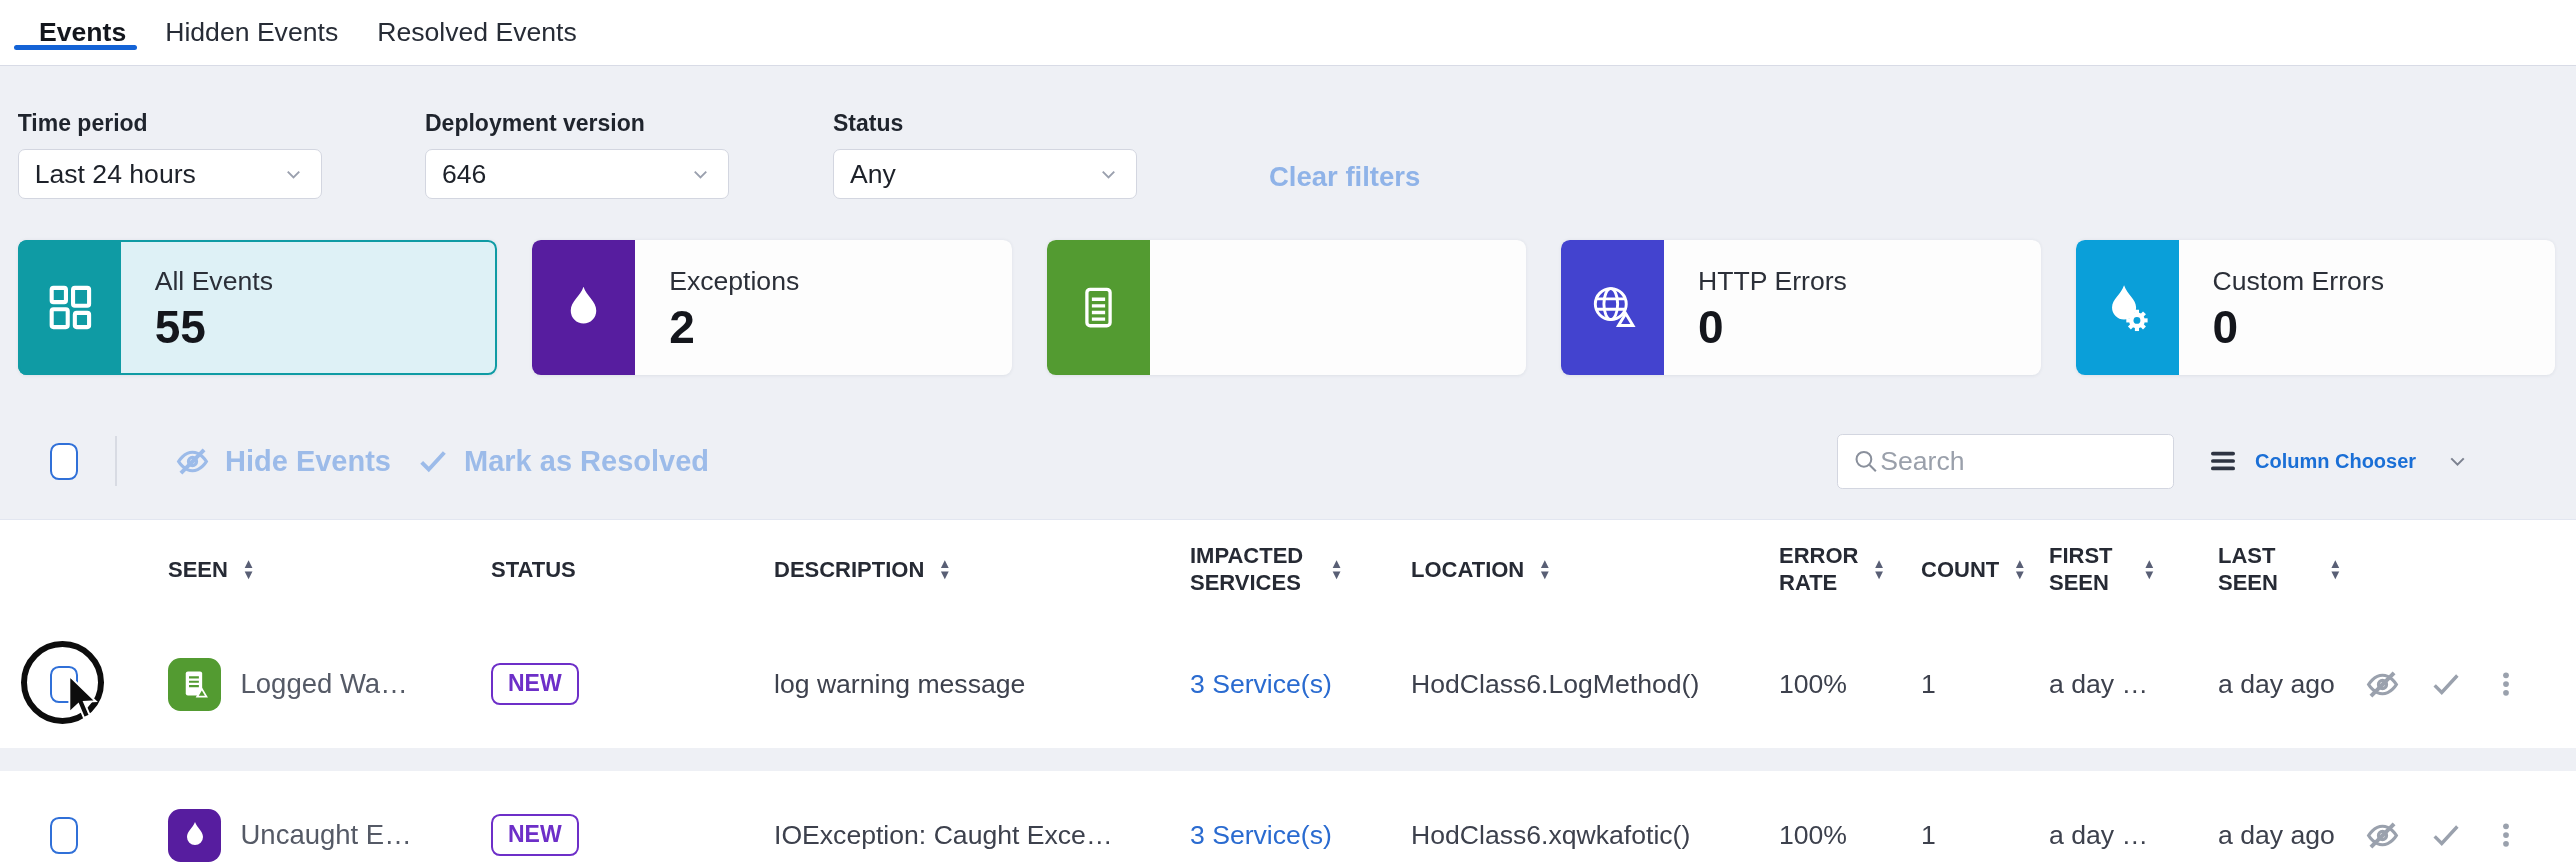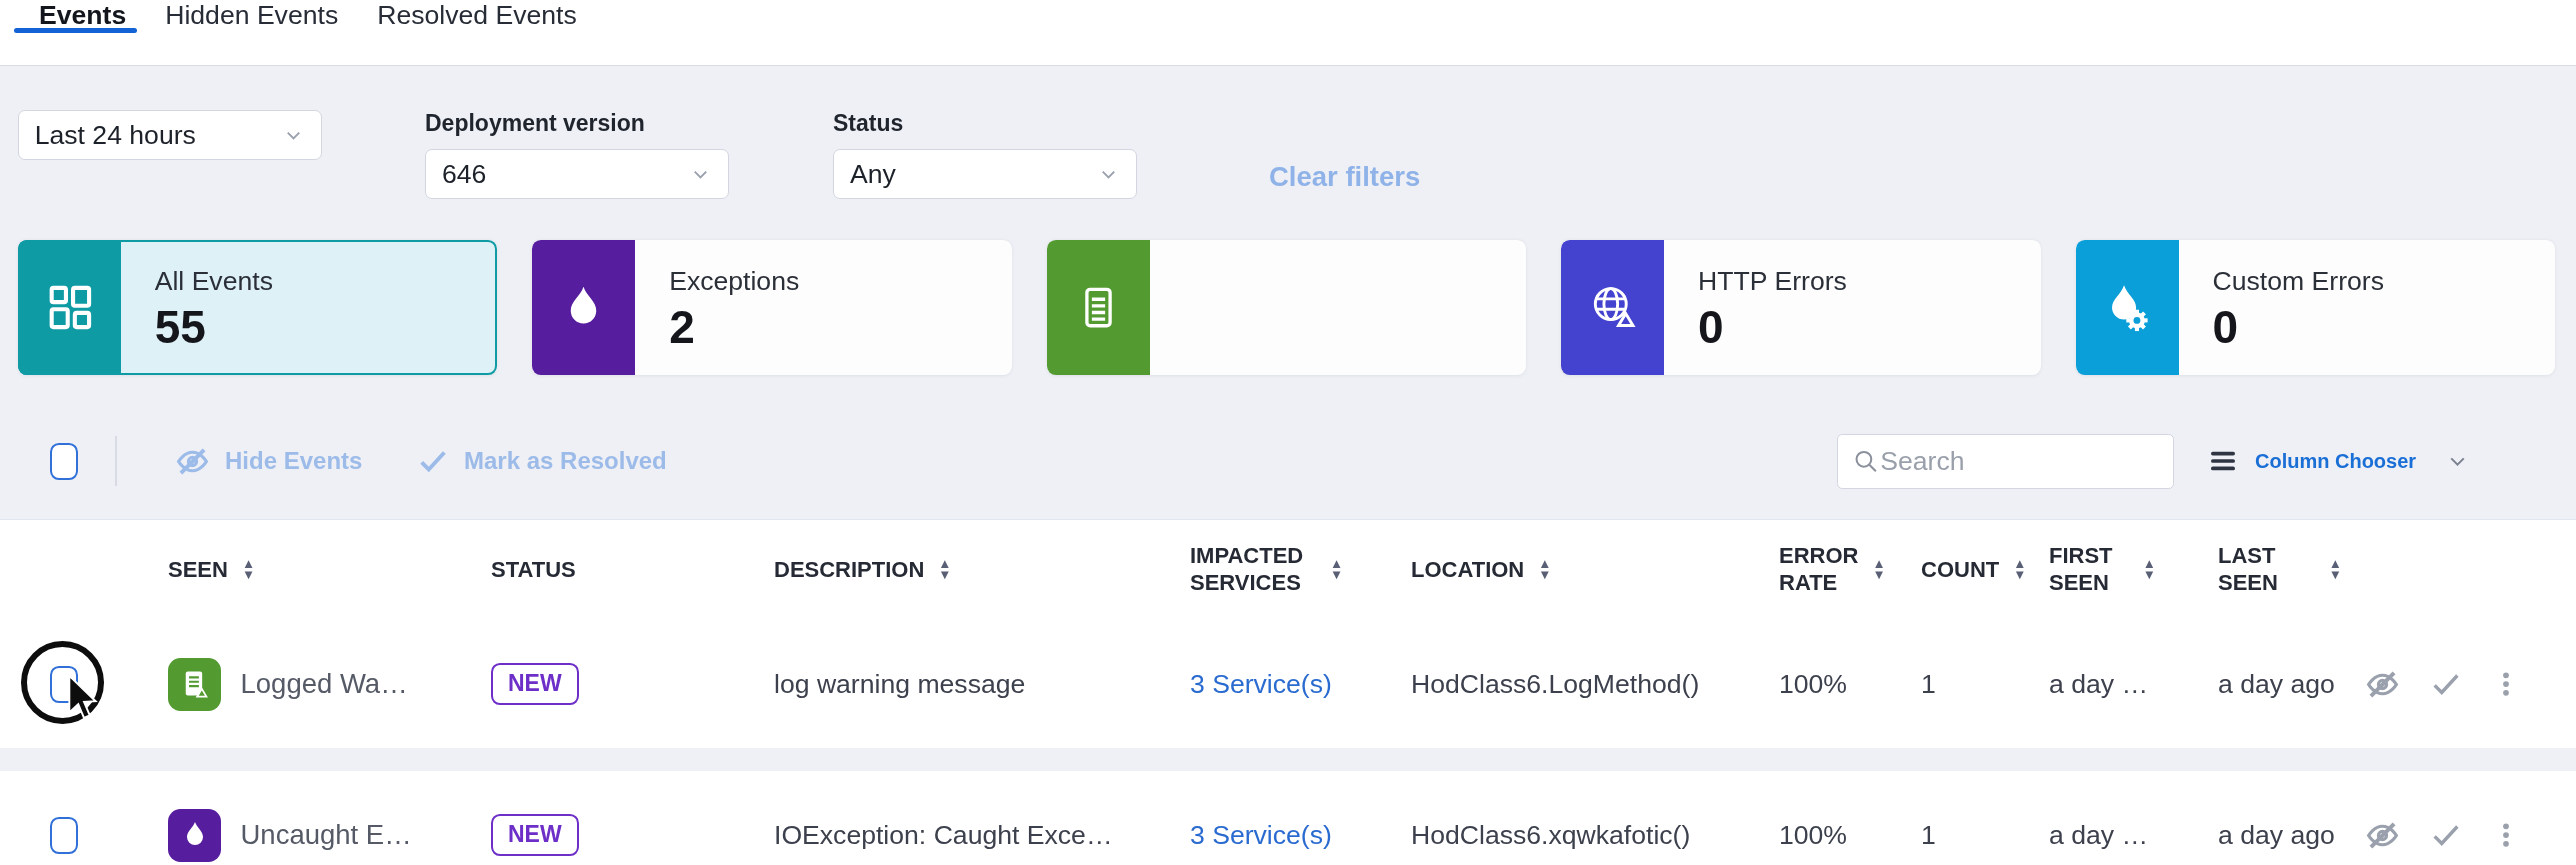--- a/index.html
+++ b/index.html
@@ -6,21 +6,21 @@
     --cols: 124px 292px 292px 416px 221px 372px 151px 115px 173px 186px 1fr;
     --pagebg:#eef0f5; --line:#d8dbe6; --blue:#1a6fd6; --teal:#0f9ba4;
     --purple:#571d9f; --green:#539b31; --indigo:#4343cf; --lblue:#0a9fd9;
     --badge:#6d2fc8; --gray-ico:#9aa1ad; --disabled:#9cbbe9;
   }
   *{box-sizing:border-box;margin:0;padding:0}
   html,body{width:2576px;height:865px;overflow:hidden}
   body{position:relative;background:var(--pagebg);font-family:"Liberation Sans",sans-serif;-webkit-font-smoothing:antialiased}
 
   
-  .tabbar{position:absolute;top:0;left:0;width:100%;height:66px;background:#fff;border-bottom:1.8px solid var(--line);display:flex;align-items:flex-start;padding-left:39px;gap:39px}
+  .tabbar{position:absolute;top:0;left:0;width:100%;height:66px;background:#fff;border-bottom:1.8px solid var(--line);display:flex;align-items:center;padding-left:39px;gap:39px}
   .tab{display:flex;align-items:center;font-size:26.6px;color:#272c36;font-weight:500;position:relative;cursor:pointer}
   .tab.active{font-weight:700;color:#13161d}
   .tab.active .underline{position:absolute;left:-25px;right:-10.6px;bottom:-1.8px;height:5.3px;background:#1463d6;border-radius:2.7px}
 
   
   .fgroup{position:absolute;top:110px}
   .fgroup .flabel{font-size:23px;font-weight:700;color:#1f242d;margin-bottom:12.4px}
   .selectbox{width:304px;height:50px;background:#fff;border:1.8px solid #d3d6e0;border-radius:7px;display:flex;align-items:center;justify-content:space-between;padding:0 16px;font-size:26.6px;color:#1d2129;cursor:pointer}
   .clear-filters{position:absolute;left:1269px;top:161px;font-size:27.5px;font-weight:700;color:#8fb3e8;cursor:pointer}
 
@@ -33,21 +33,21 @@
   .cicon.green{background:var(--green)} .cicon.indigo{background:var(--indigo)} .cicon.lblue{background:var(--lblue)}
   .cbody{display:flex;flex-direction:column;justify-content:center;gap:7px;padding-left:34px}
   .clabel{font-size:26.6px;color:#2b2f38}
   .cvalue{font-size:46px;font-weight:700;color:#14161c;line-height:1}
 
   
   .toolbar{position:absolute;top:432px;left:0;right:0;height:58px}
   .checkbox{width:28px;height:37px;border:2.7px solid #3070d8;border-radius:8.9px;background:#fff;cursor:pointer}
   .tb-check{position:absolute;left:50px;top:10.6px}
   .tb-divider{position:absolute;left:115px;top:3.5px;width:1.8px;height:50px;background:#d8dbe3}
-  .tb-btn{position:absolute;top:0;height:58px;display:flex;align-items:center;gap:14px;color:var(--disabled);font-weight:700;font-size:24px;cursor:default}
+  .tb-btn{position:absolute;top:0;height:58px;display:flex;align-items:center;gap:14px;color:var(--disabled);font-weight:700;font-size:29px;cursor:default}
   .tb-hide{left:174px}.tb-resolve{left:416px}
   .searchbox{position:absolute;left:1837px;top:1.8px;width:337px;height:55px;background:#fff;border:1.8px solid #d3d6e0;border-radius:5.3px;display:flex;align-items:center;gap:1px;padding:0 14px}
   .searchbox input{border:none;outline:none;background:transparent;width:100%;font-family:inherit;font-size:26.6px;color:#2b2f38}
   .searchbox input::placeholder{color:#9aa0ab}
   .colchooser{position:absolute;left:2207px;top:0;height:58px;display:flex;align-items:center;gap:16px;cursor:pointer}
   .colchooser .cc-label{color:var(--blue);font-weight:700;font-size:20px}
 
   
   .table{position:absolute;top:519px;left:0;width:100%}
   .thead,.trow{display:grid;grid-template-columns:var(--cols);align-items:center;background:#fff}
@@ -85,20 +85,21 @@
   </div>
   <div class="tab">
     <span>Hidden Events</span>
   </div>
   <div class="tab">
     <span>Resolved Events</span>
   </div>
 </div>
 
 <div class="fgroup" style="left:17.7px">
+  <div class="flabel">Time period</div>
   <div class="selectbox">
     <span>Last 24 hours</span>
     <svg width="23" height="23" viewBox="0 0 24 24" fill="none" stroke="#9aa0ae" stroke-width="2">
         <path d="M6 9l6 6 6-6"></path>
       </svg>
   </div>
 </div>
 <div class="fgroup" style="left:425px">
   <div class="flabel">Deployment version</div>
   <div class="selectbox">

